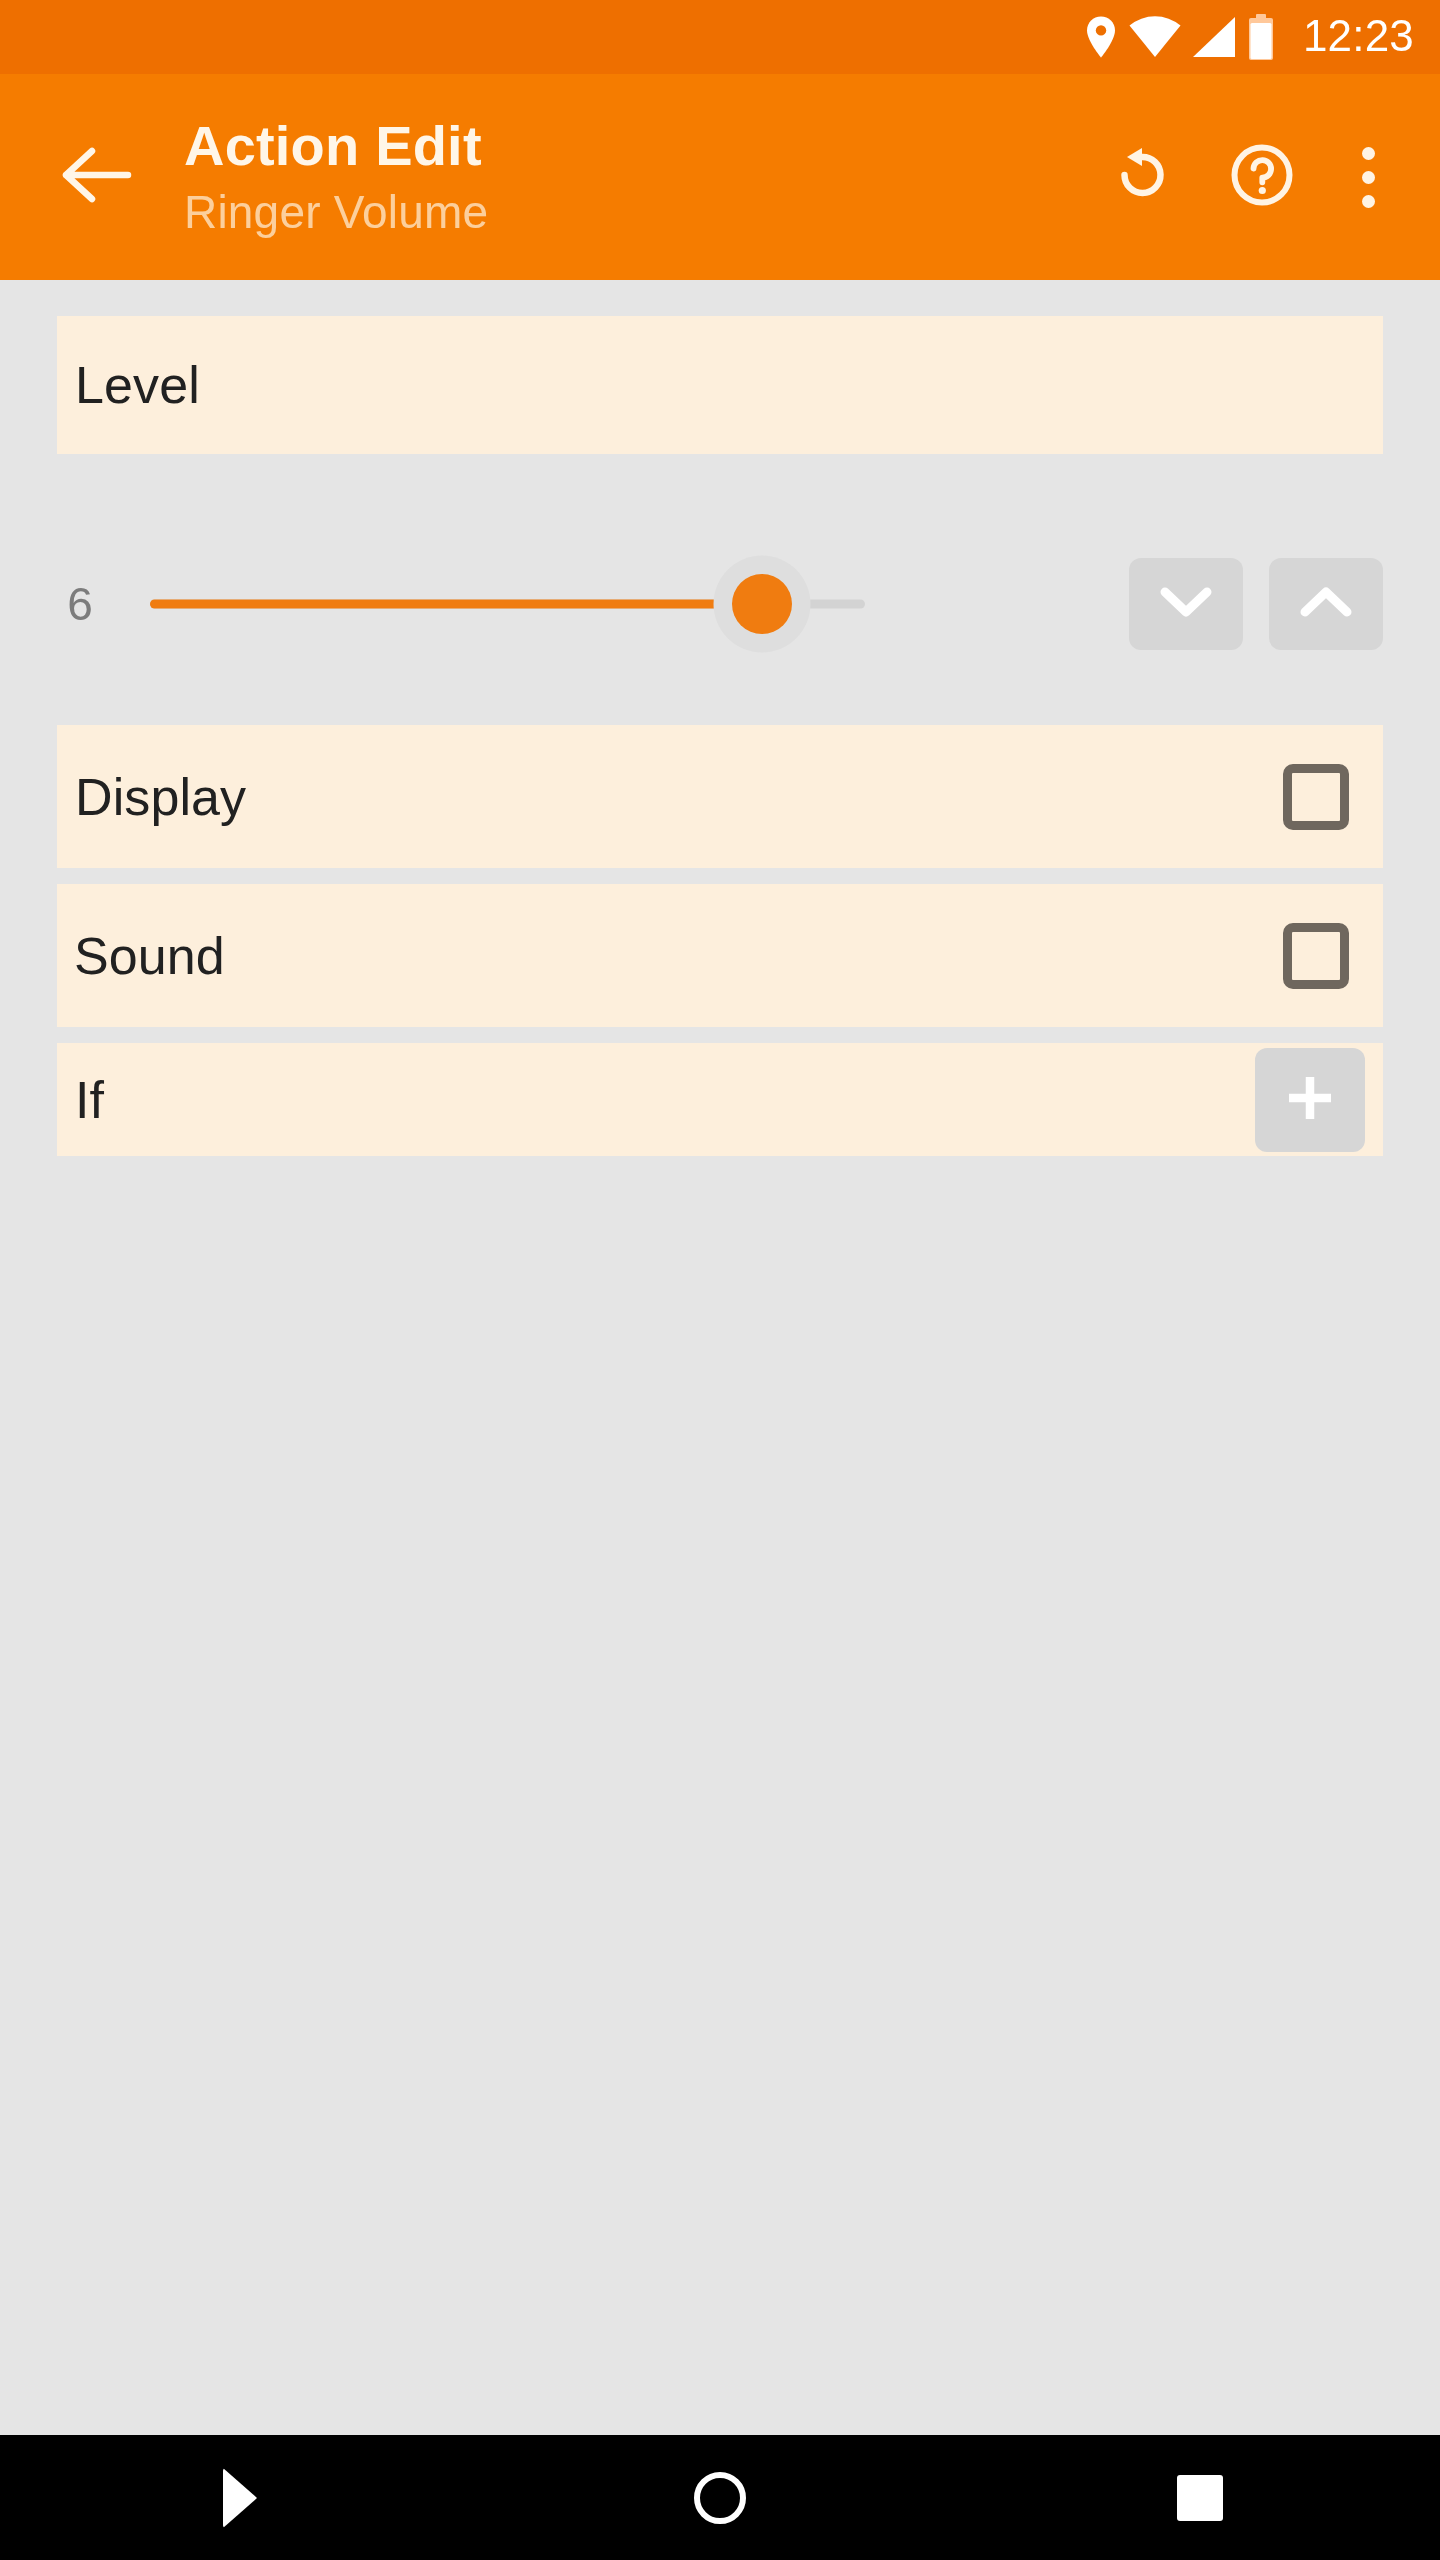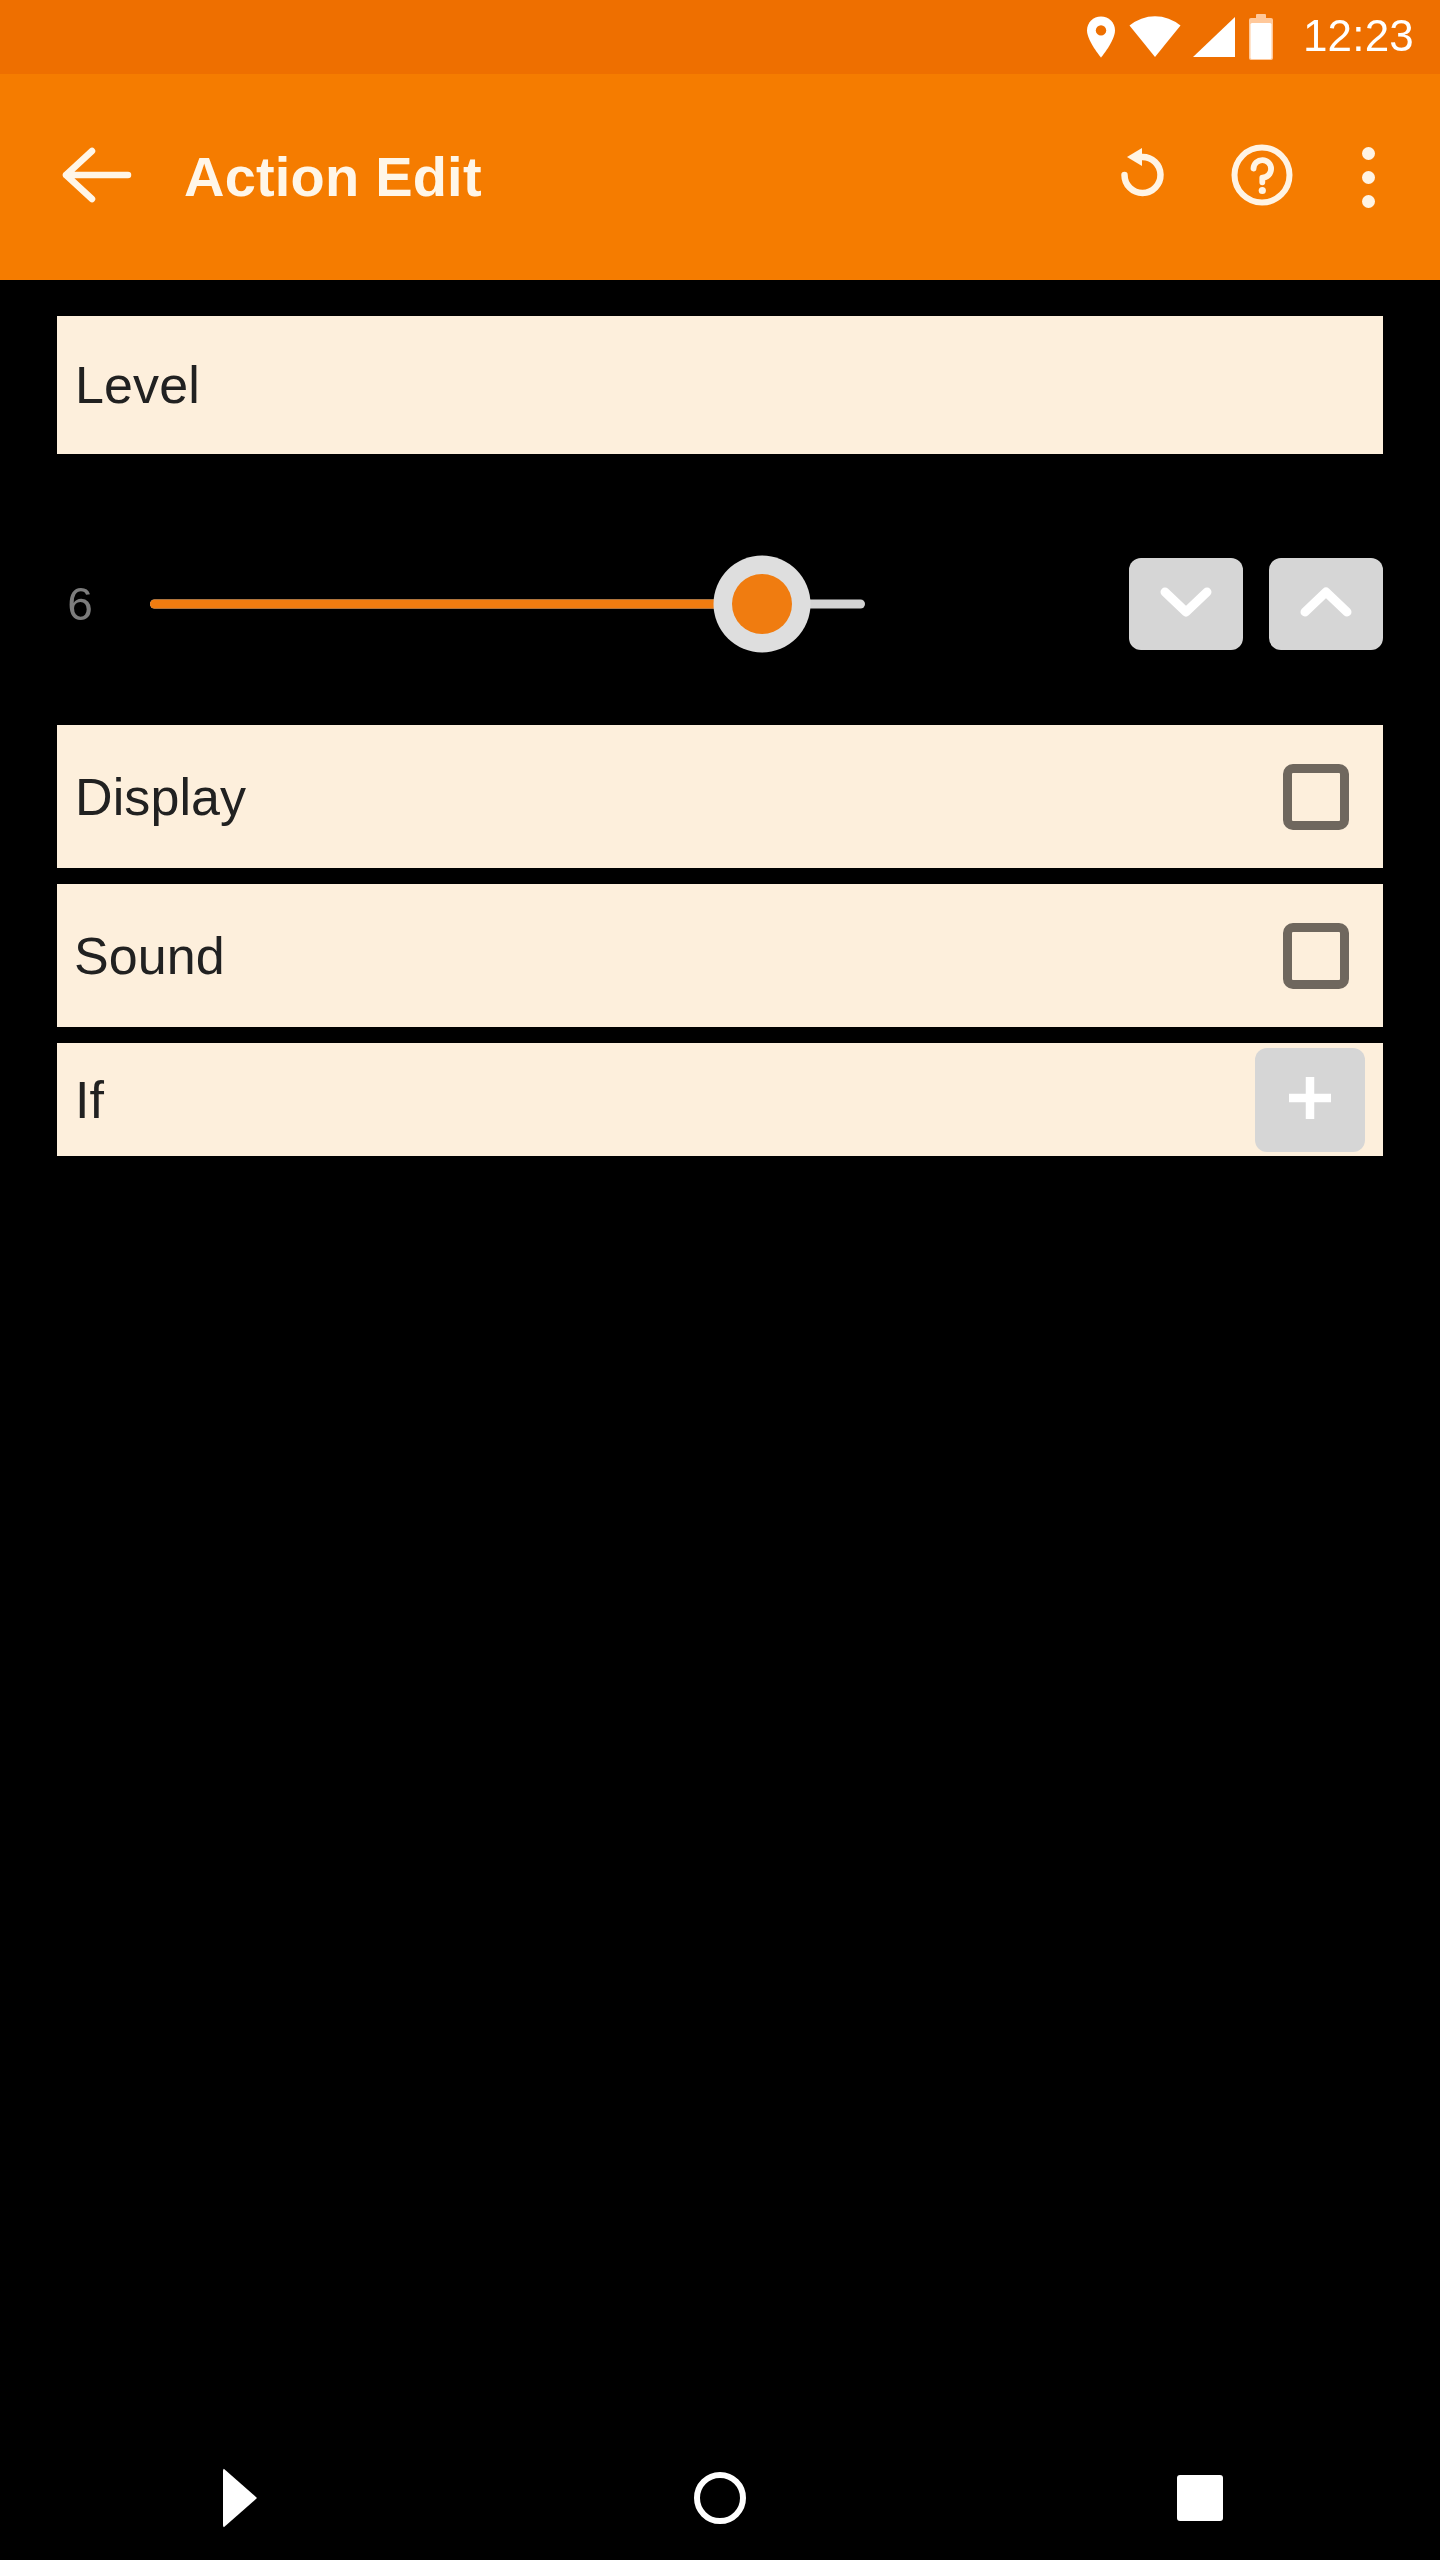--- a/index.html
+++ b/index.html
@@ -134,21 +134,21 @@
     border-radius: 50%;
     background: #FFF4E4;
   }
 
   
   .content {
     position: absolute;
     top: 280px; left: 0;
     width: 1440px;
     bottom: 125px;
-    background: #000000;
+    background: #e5e5e5;
     overflow: hidden;
   }
 
   .row {
     position: absolute;
     left: 57px;
     width: 1326px;
     background: #FDEFDC;
     display: flex;
     align-items: center;
@@ -350,20 +350,21 @@
     <div class="back-btn">
       <span>
         <svg width="72" height="60" viewBox="0 0 72 60">
           <path d="M4 30 H66 M4 30 L30 6 M4 30 L30 54" stroke="#FFF6E8" stroke-width="6.5" fill="none" stroke-linecap="round" stroke-linejoin="round"></path>
         </svg>
       </span>
     </div>
 
     <div class="titles">
       <div class="title-main">Action Edit</div>
+      <div class="title-sub">Ringer Volume</div>
     </div>
 
     <div class="bar-actions">
 
       <div class="bar-btn">
         <span>
           <svg width="62" height="62" viewBox="0 0 62 62">
             <path d="M31 13 A18 18 0 1 1 13.5 31" stroke="#FFF4E4" stroke-width="6.5" fill="none" stroke-linecap="round"></path>
             <path d="M31 4 L31 22 L16 13 Z" fill="#FFF4E4"></path>
           </svg>

